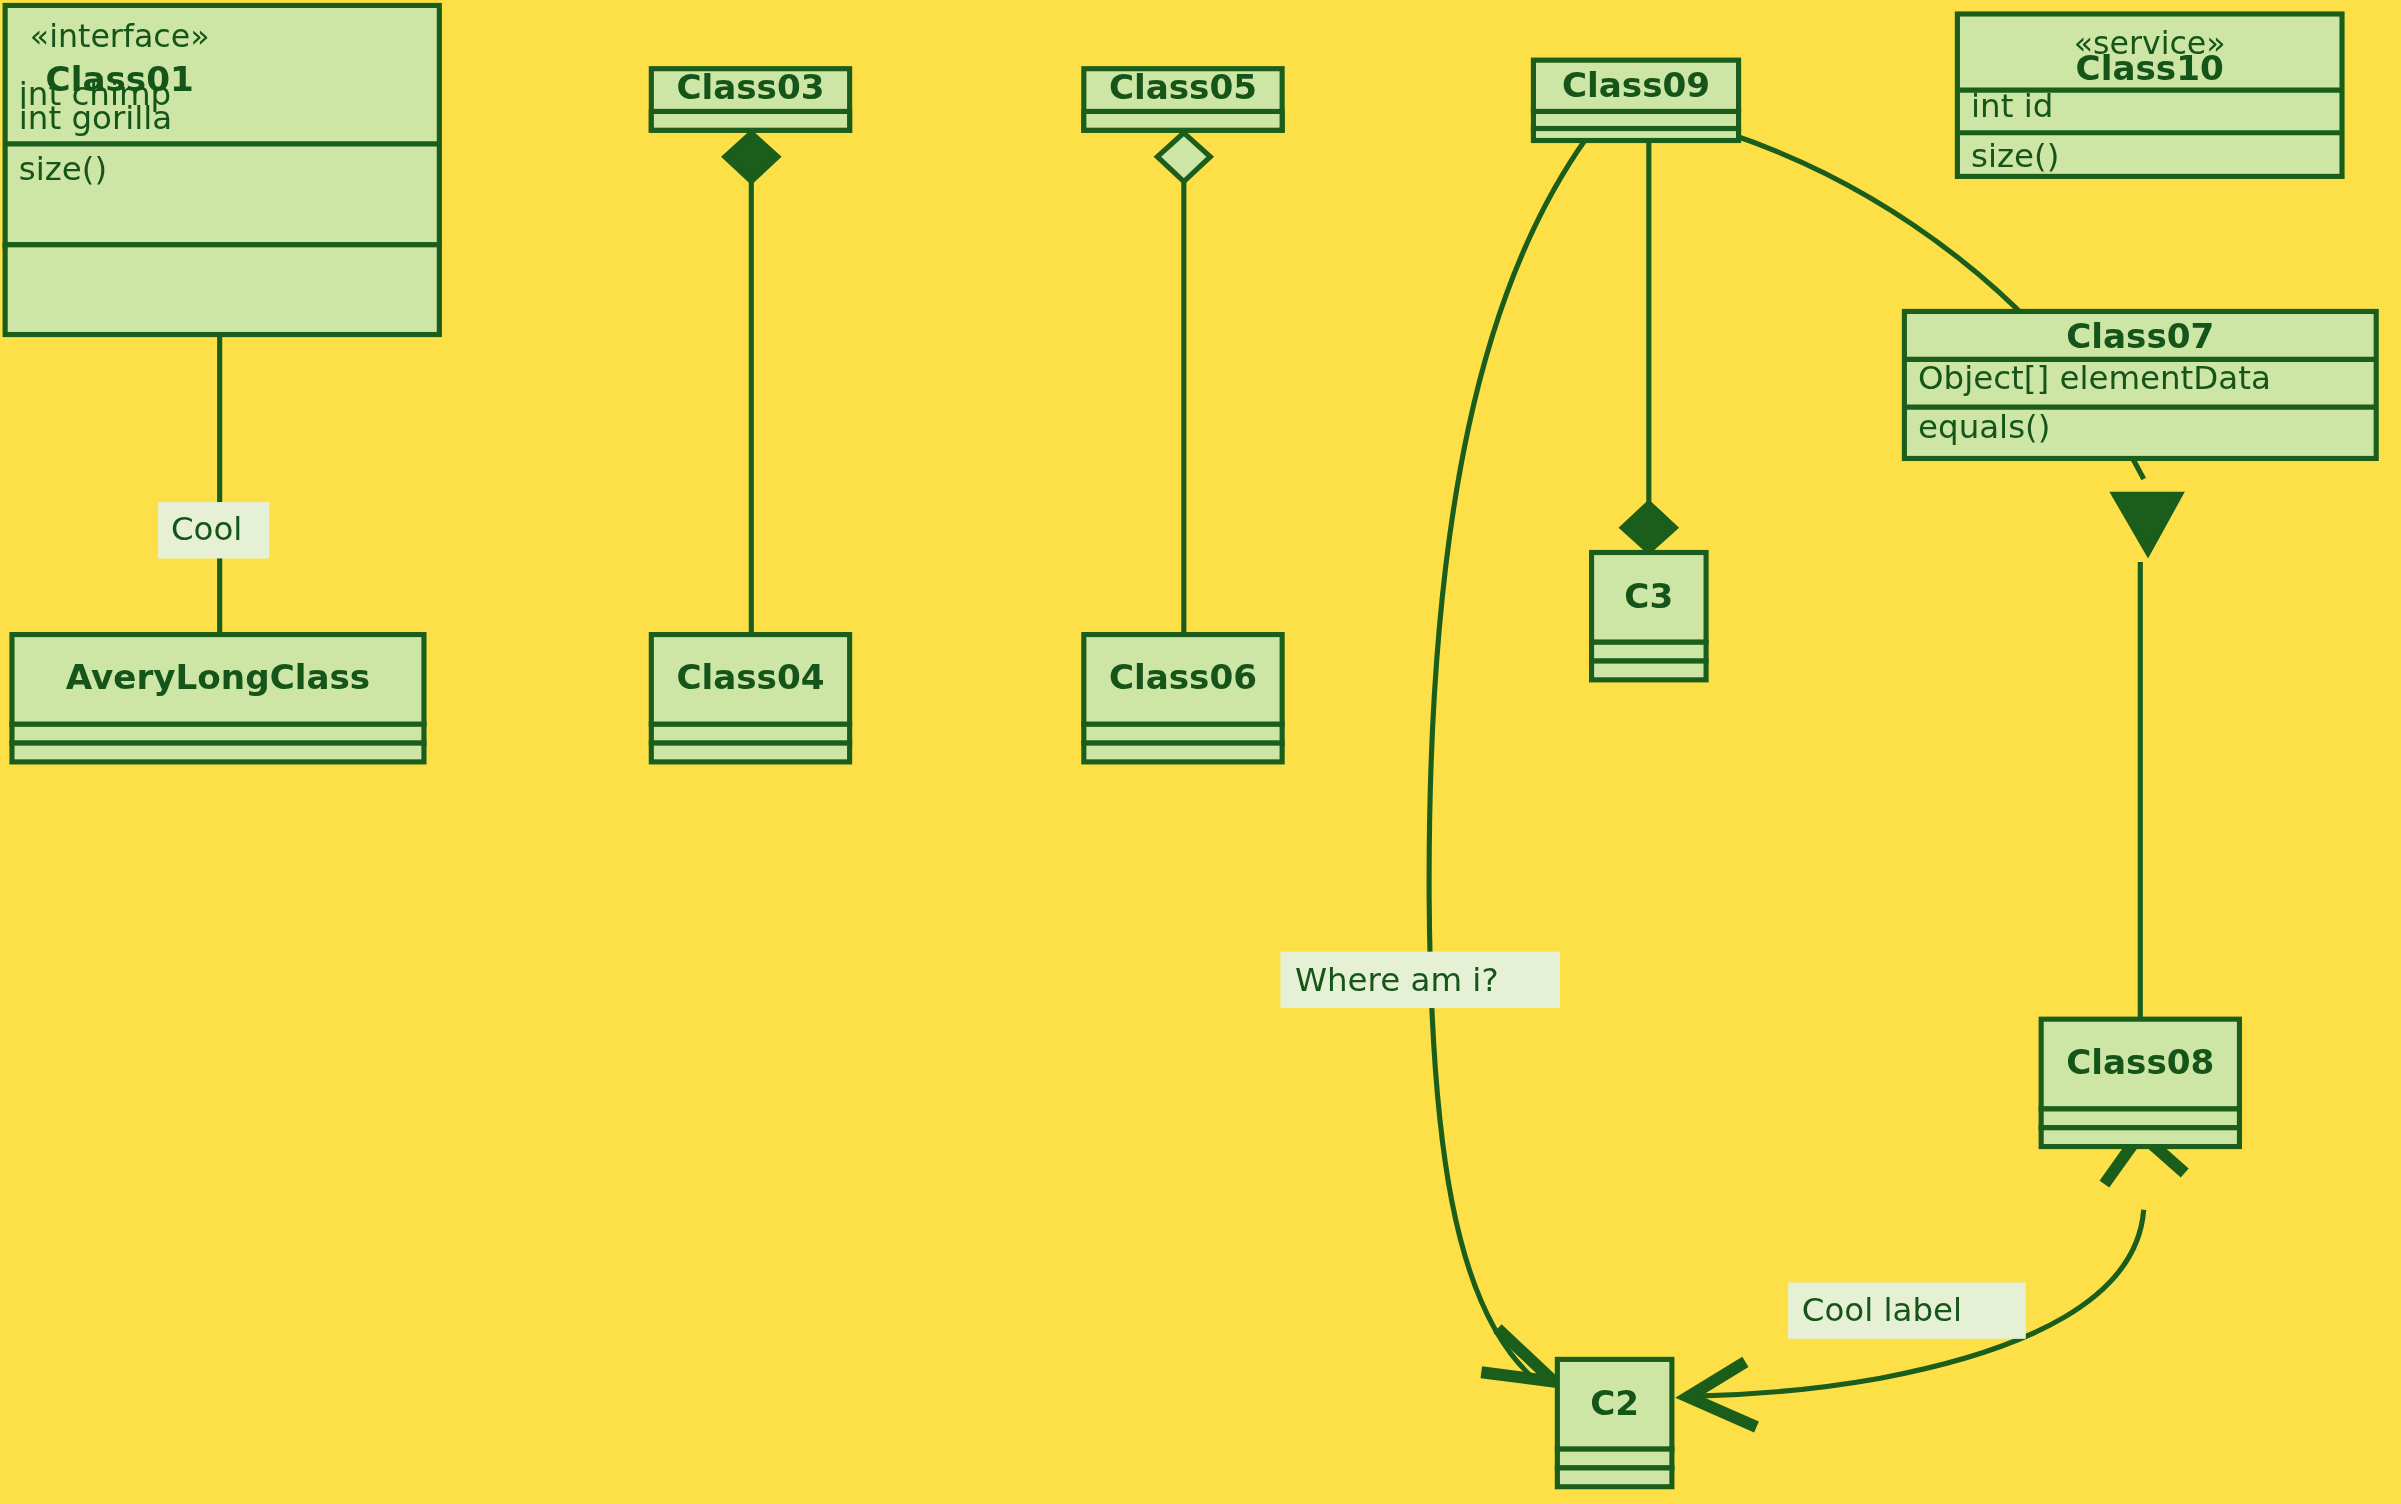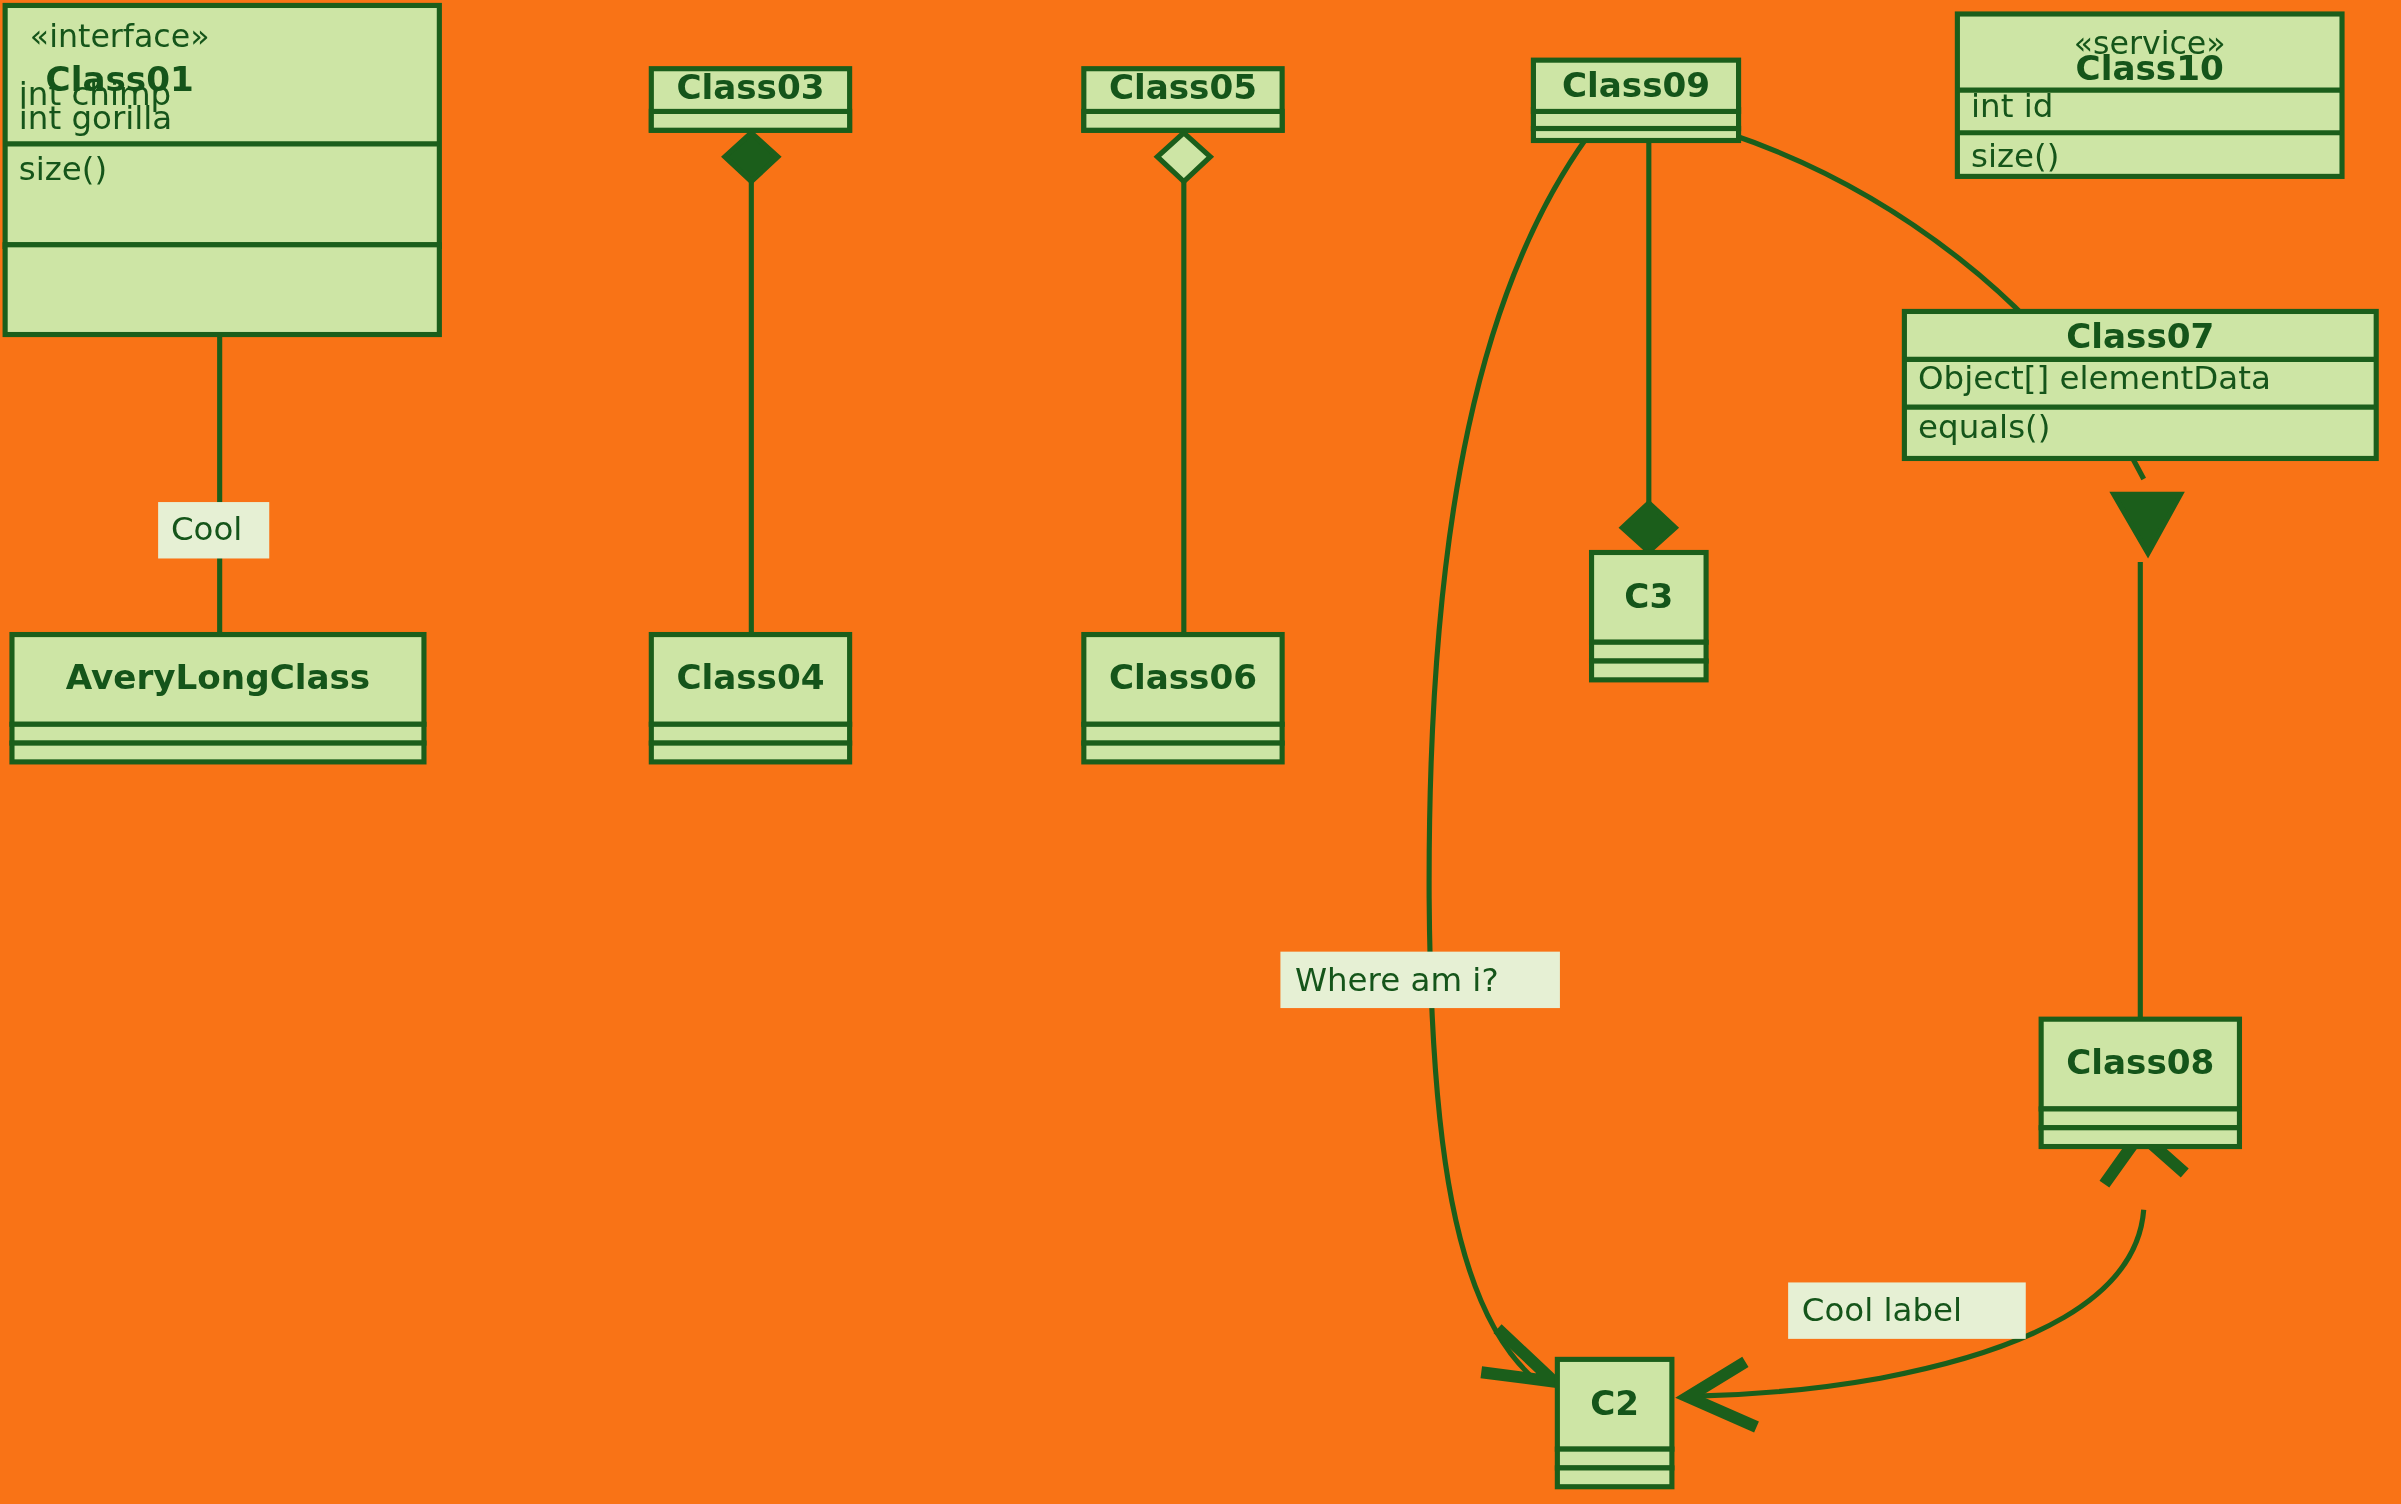--- a/index.html
+++ b/index.html
@@ -1,18 +1,18 @@
 <!DOCTYPE html>
 <html style="font-size:13.7px"><head>
 <meta charset="utf-8">
 <style>
   html,body{margin:0;padding:0;background:#ffffff;}
   body{width:2401px;height:1505px;overflow:hidden;
        font-family:"DejaVu Sans","Liberation Sans",sans-serif;}
-  #stage{position:relative;width:2401px;height:1505px;background:#f97316;}
+  #stage{position:relative;width:2401px;height:1505px;background:#fde047;}
   svg#diagram{position:absolute;left:0;top:0;width:2401px;height:1505px;}
   .node-rect{fill:#cde5a5;stroke:#1b5e1b;stroke-width:6;}
   .node-div{stroke:#1b5e1b;stroke-width:6;}
   .edge{fill:none;stroke:#1b5e1b;stroke-width:6;}
   .filled{fill:#1b5e1b;stroke:#1b5e1b;stroke-width:6;stroke-linejoin:miter;}
   .hollow{fill:#cde5a5;stroke:#1b5e1b;stroke-width:6;stroke-linejoin:miter;}
   .openarrow{fill:none;stroke:#1b5e1b;stroke-width:14;stroke-linecap:butt;stroke-linejoin:miter;}
   text{fill:#15551a;font-family:"DejaVu Sans","Liberation Sans",sans-serif;}
   .t-title{font-size:40px;font-weight:bold;text-anchor:middle;dominant-baseline:middle;}
   .t-stereo{font-size:37px;font-weight:normal;text-anchor:middle;dominant-baseline:middle;}

